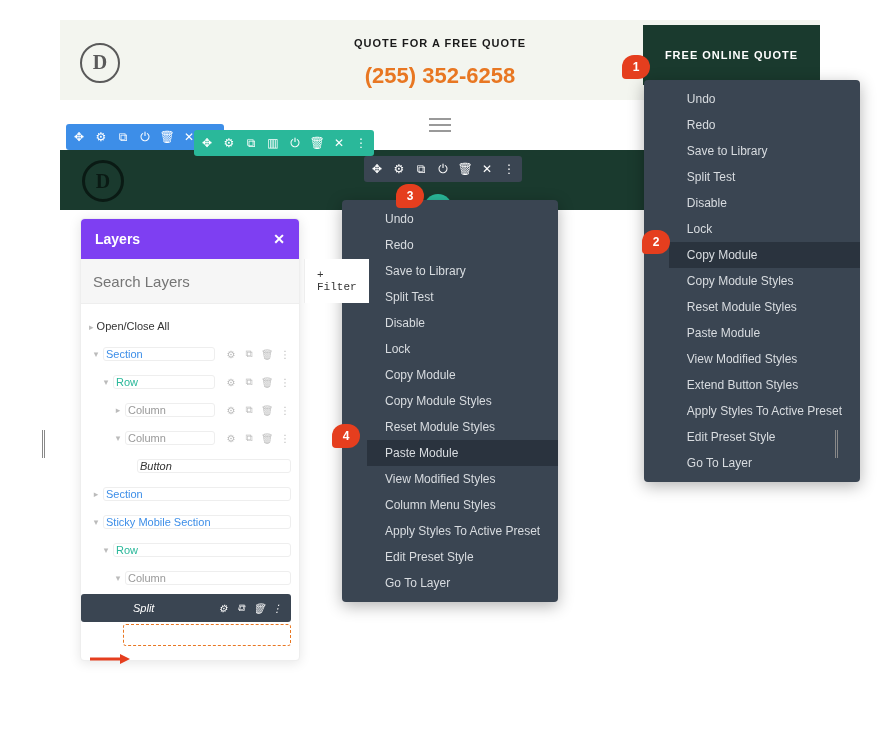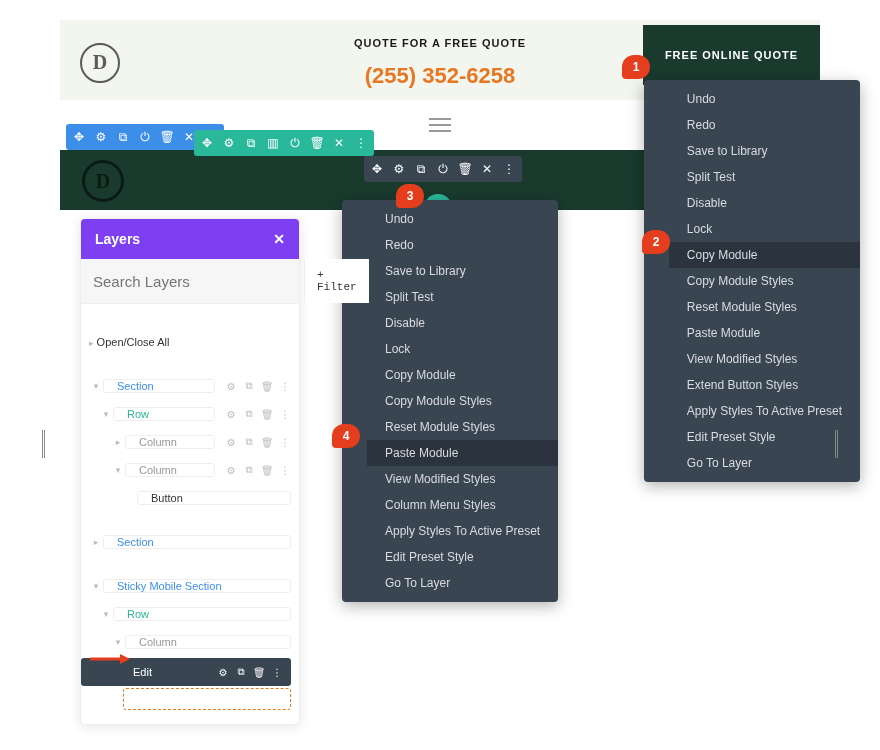--- a/index.html
+++ b/index.html
@@ -47,27 +47,27 @@
 .layers-hdr { background: #7e3ff2; color: #fff; padding: 12px 14px; display: flex; justify-content: space-between; align-items: center; border-radius: 4px 4px 0 0; }
 .layers-hdr span { font-size: 14px; font-weight: 600; }
 .layers-close { font-size: 16px; cursor: pointer; }
 .layers-search { display: flex; border-bottom: 1px solid #eee; background: #f6f6f6; }
 .layers-search input { flex: 1; border: none; padding: 0 12px; font-size: 15px; background: transparent; outline: none; }
 .layers-filter { padding: 10px 12px; font-size: 11px; color: #333; cursor: pointer; background: #fff; border-left: 1px solid #eee; font-family: Liberation Mono, monospace; }
 .layers-body { padding: 8px 0; }
 .layers-open-close { padding: 8px 14px; font-size: 11px; color: #333; cursor: pointer; }
 .lrow { display: flex; align-items: center; height: 28px; font-size: 11px; position: relative; }
 .lrow .caret { width: 14px; text-align: center; color: #bbb; font-size: 9px; }
-.lrow .lbl { flex: 1; padding-left: 13px; }
+.lrow .lbl { flex: 1; padding-left: 2px; }
 .lrow .acts { display: flex; gap: 2px; padding-right: 6px; }
 .lrow .acts span { width: 16px; height: 16px; display: flex; align-items: center; justify-content: center; color: #bbb; font-size: 10px; cursor: pointer; }
-.lvl0 { padding-left: 8px; margin-top: 16px; }
+.lvl0 { padding-left: 8px; }
 .lvl1 { padding-left: 18px; }
 .lvl2 { padding-left: 30px; }
-.lvl3 { padding-left: 42px; }
+.lvl3 { padding-left: 42px; font-style: italic; }
 .section-lbl { color: #3d8ee8; }
 .row-lbl { color: #2ab89a; }
 .col-lbl { color: #999; }
 .mod-lbl { color: #333; }
 .boxed { border: 1px solid #eee; border-radius: 3px; margin: 1px 8px 1px 0; padding: 0 4px; }
 .menu-item-dark { background: #3a4552; color: #fff; border-radius: 3px; margin: 2px 8px 2px 0; }
 .menu-item-dark .lbl { color: #fff; }
 .menu-item-dark .acts span { color: #fff; }
 .drop-zone { border: 1px dashed #e87722; height: 22px; margin: 2px 8px 6px 42px; border-radius: 3px; }
 
@@ -256,21 +256,21 @@
     </div>
     <div class="lrow lvl1">
       <span class="caret">▾</span>
       <span class="lbl row-lbl boxed">Row</span>
     </div>
     <div class="lrow lvl2">
       <span class="caret">▾</span>
       <span class="lbl col-lbl boxed">Column</span>
     </div>
     <div class="lrow lvl3 menu-item-dark">
-      <span class="lbl" style="padding-left:10px">Edit</span>
+      <span class="lbl" style="padding-left:10px">Split</span>
       <span class="acts">
           <span>⚙</span>
           <span>⧉</span>
           <span>🗑</span>
           <span>⋮</span>
         </span>
     </div>
     <div class="drop-zone"></div>
   </div>
 </div>

